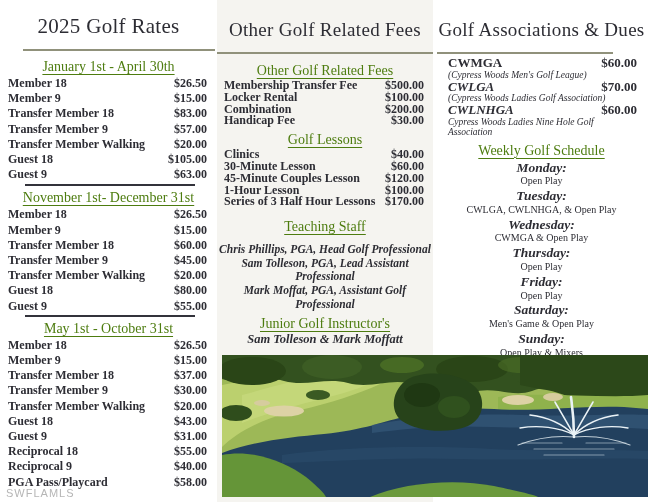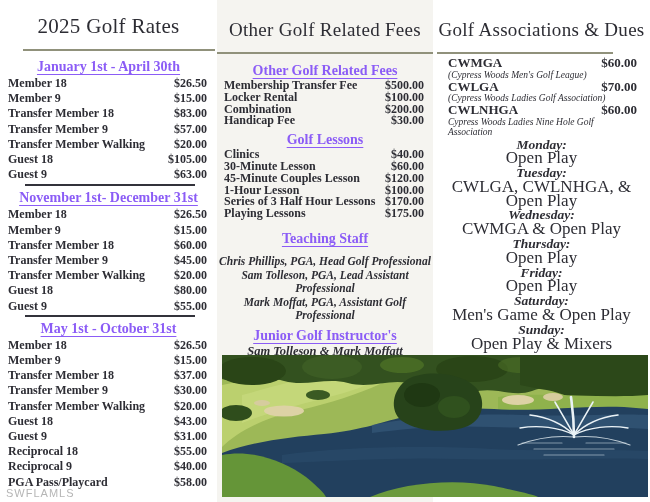--- a/index.html
+++ b/index.html
@@ -13,48 +13,48 @@
   .title{margin:0;text-align:center;font-weight:400;letter-spacing:.3px;}
   .col-left  .title{padding-top:13px;font-size:21px;line-height:27px;}
   .col-mid   .title{padding-top:17px;font-size:19px;line-height:25px;}
   .col-right .title{padding-top:17px;font-size:19px;line-height:25px;}
 
   .rule-olive{height:2px;background:#90917b;}
   .col-left  .rule-olive{margin:9px 2px 0 23px;}
   .col-mid   .rule-olive{margin:10px 0 0 0;}
   .col-right .rule-olive{margin:10px 37px 0 4px;}
 
-  .sec-head{margin:0;text-align:center;color:#8b5cf6;font-weight:700;font-size:14px;line-height:18px;}
+  .sec-head{margin:0;text-align:center;color:#4d7c0f;font-weight:400;font-size:14px;line-height:18px;}
   .sec-head span{text-decoration:underline;text-decoration-thickness:1px;text-underline-offset:3px;}
 
   .row{display:flex;justify-content:space-between;font-weight:700;font-size:12px;}
   .col-left .sec-head{margin-top:7px;}
   .col-left .sec-head.later{margin-top:3px;}
   .col-left .row{line-height:15.2px;padding:0 10px 0 8px;gap:12px;}
   .rule-dark{height:2px;background:#33333b;margin:2px 22px 0 25px;}
   .rule-dark.second{margin-top:1px;}
 
   .col-mid .sec-head{margin-top:8px;}
   .col-mid .sec-head.lessons{margin-top:4px;}
   .col-mid .sec-head.staffh{margin-top:10px;}
   .col-mid .sec-head.juniorh{margin-top:4px;}
   .col-mid .row{line-height:11.8px;padding:0 9px 0 7px;}
   .staff{margin-top:7px;text-align:center;font-style:italic;font-weight:700;
          font-size:11.5px;line-height:13.6px;}
   .junior-names{text-align:center;font-style:italic;font-weight:700;font-size:12.5px;line-height:13px;}
 
   .assoc{padding:2px 13px 0 15px;}
   .assoc-name{display:flex;justify-content:space-between;font-weight:700;font-size:13px;line-height:13.5px;}
-  .assoc-name.it .nm{}
+  .assoc-name.it .nm{font-style:italic;}
   .assoc-sub{font-style:italic;font-size:9.5px;line-height:10px;}
 
   .sched-head{margin-top:5px;}
   .day-block{text-align:center;margin-top:1px;}
   .day{font-weight:700;font-style:italic;font-size:13.5px;line-height:13.8px;}
-  .act{font-size:17px;line-height:13.8px;}
+  .act{font-size:10px;line-height:13.8px;}
 
   .watermark{position:absolute;left:6px;bottom:3px;font-family:"Liberation Sans","DejaVu Sans",sans-serif;
              font-size:11px;letter-spacing:1px;color:#b6b6b6;}
 
   .photo{position:absolute;left:222px;top:355px;width:426px;height:142px;z-index:5;}
   .photo svg{display:block;width:100%;height:100%;}
 </style>
 </head>
 <body>
 
@@ -215,24 +215,20 @@
           <span>45-Minute Couples Lesson</span>
           <span>$120.00</span>
         </div>
       <div class="row">
           <span>1-Hour Lesson</span>
           <span>$100.00</span>
         </div>
       <div class="row">
           <span>Series of 3 Half Hour Lessons</span>
           <span>$170.00</span>
-        </div>
-      <div class="row">
-          <span>Playing Lessons</span>
-          <span>$175.00</span>
         </div>
     </div>
 
     <h2 class="sec-head staffh"><span>Teaching Staff</span></h2>
     <div class="staff">
       <div>Chris Phillips, PGA, Head Golf Professional</div>
       <div>Sam Tolleson, PGA, Lead Assistant Professional</div>
       <div>Mark Moffat, PGA, Assistant Golf Professional</div>
     </div>
 
@@ -261,20 +257,21 @@
       </div>
       <div>
         <div class="assoc-name it">
             <span class="nm">CWLNHGA</span>
             <span>$60.00</span>
           </div>
         <div class="assoc-sub">Cypress Woods Ladies Nine Hole Golf Association</div>
       </div>
     </div>
 
+    <h2 class="sec-head sched-head"><span>Weekly Golf Schedule</span></h2>
     <div>
       <div class="day-block">
           <div class="day">Monday:</div>
           <div class="act">Open Play</div>
         </div>
       <div class="day-block">
           <div class="day">Tuesday:</div>
           <div class="act">CWLGA, CWLNHGA, &amp; Open Play</div>
         </div>
       <div class="day-block">

